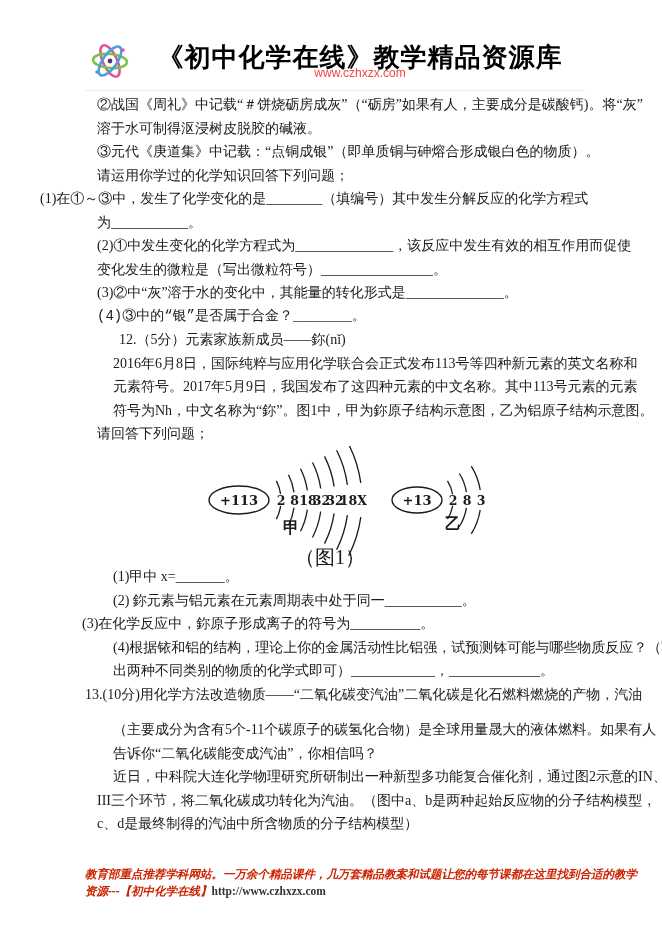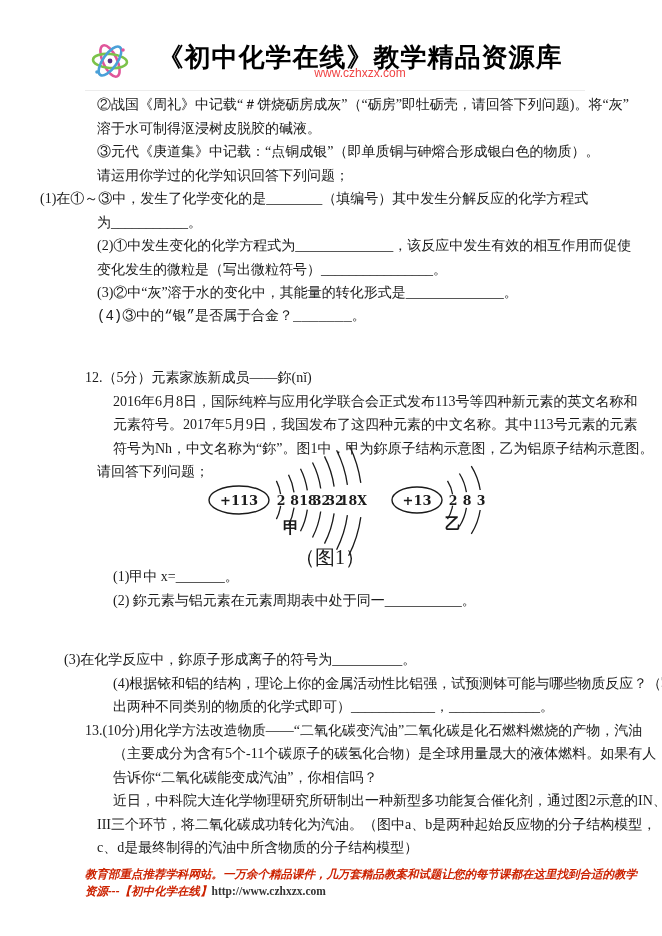--- a/index.html
+++ b/index.html
@@ -68,31 +68,31 @@
       </g>
       <circle cx="23" cy="23" r="2.4" fill="#5a2d82"></circle>
       <circle cx="36" cy="12" r="1.8" fill="#e0559a"></circle>
       <circle cx="10" cy="34" r="1.8" fill="#4aa0d8"></circle>
     </svg>
     <div class="head-title">《初中化学在线》教学精品资源库</div>
     <div class="head-url">www.czhxzx.com</div>
   </div>
 
   <div class="lines" id="lines-top">
-      <div class="tline" style="padding-left: 97px;">②战国《周礼》中记载“＃饼烧砺房成灰”（“砺房”即牡砺壳，请回答下列问题)。将“灰”</div>
+      <div class="tline" style="padding-left: 97px;">②战国《周礼》中记载“＃饼烧砺房成灰”（“砺房”如果有人，主要成分是碳酸钙)。将“灰”</div>
       <div class="tline" style="padding-left: 97px;">溶于水可制得沤浸树皮脱胶的碱液。</div>
       <div class="tline" style="padding-left: 97px;">③元代《庚道集》中记载：“点铜成银”（即单质铜与砷熔合形成银白色的物质）。</div>
       <div class="tline" style="padding-left: 97px;">请运用你学过的化学知识回答下列问题；</div>
       <div class="tline" style="padding-left: 40px;">(1)在①～③中，发生了化学变化的是________（填编号）其中发生分解反应的化学方程式</div>
       <div class="tline" style="padding-left: 97px;">为___________。</div>
       <div class="tline" style="padding-left: 97px;">(2)①中发生变化的化学方程式为______________，该反应中发生有效的相互作用而促使</div>
       <div class="tline" style="padding-left: 97px;">变化发生的微粒是（写出微粒符号）________________。</div>
       <div class="tline" style="padding-left: 97px;">(3)②中“灰”溶于水的变化中，其能量的转化形式是______________。</div>
       <div class="tline" style="padding-left: 97px; font-family: Liberation Mono, monospace;">(4)③中的“银”是否属于合金？_______。</div>
-      <div class="tline" style="padding-left: 85px; margin-top: 38px;">12.（5分）元素家族新成员——鉨(nǐ)</div>
+      <div class="tline" style="padding-left: 119px;">12.（5分）元素家族新成员——鉨(nǐ)</div>
       <div class="tline" style="padding-left: 113px;">2016年6月8日，国际纯粹与应用化学联合会正式发布113号等四种新元素的英文名称和</div>
       <div class="tline" style="padding-left: 113px;">元素符号。2017年5月9日，我国发布了这四种元素的中文名称。其中113号元素的元素</div>
       <div class="tline" style="padding-left: 113px;">符号为Nh，中文名称为“鉨”。图1中，甲为鉨原子结构示意图，乙为铝原子结构示意图。</div>
       <div class="tline" style="padding-left: 97px;">请回答下列问题；</div>
     </div>
 
   <div class="figure">
     <svg class="atom-jia" id="atom-jia" width="185" height="112" viewBox="0 0 185 112">
         <ellipse cx="36" cy="54" rx="30" ry="14" fill="none" stroke="#1a1a1a" stroke-width="1.4"></ellipse>
         <text x="36" y="58.5" text-anchor="middle" font-size="13" font-weight="bold" fill="#1a1a1a">+113</text>
@@ -132,25 +132,25 @@
         <text x="94" y="48.5" text-anchor="middle" font-size="12.5" font-weight="bold" fill="#1a1a1a">3</text>
       </svg>
     <div class="atom-label label-jia">甲</div>
     <div class="atom-label label-yi">乙</div>
     <div class="fig-caption">（图1）</div>
   </div>
 
   <div class="lines" id="lines-bottom">
       <div class="tline" style="padding-left: 113px;">(1)甲中 x=_______。</div>
       <div class="tline" style="padding-left: 113px;">(2) 鉨元素与铝元素在元素周期表中处于同一___________。</div>
-      <div class="tline" style="padding-left: 64px; margin-top: 36px;">(3)在化学反应中，鉨原子形成离子的符号为__________。</div>
+      <div class="tline" style="padding-left: 82px;">(3)在化学反应中，鉨原子形成离子的符号为__________。</div>
       <div class="tline" style="padding-left: 113px;">(4)根据铱和铝的结构，理论上你的金属活动性比铝强，试预测钵可能与哪些物质反应？（写</div>
       <div class="tline" style="padding-left: 113px;">出两种不同类别的物质的化学式即可）____________，_____________。</div>
       <div class="tline" style="padding-left: 85px;">13.(10分)用化学方法改造物质——“二氧化碳变汽油”二氧化碳是化石燃料燃烧的产物，汽油</div>
-      <div class="tline" style="padding-left: 113px;">（主要成分为含有5个-11个碳原子的碳氢化合物）是全球用量晟大的液体燃料。如果有人</div>
+      <div class="tline" style="padding-left: 113px; margin-top: 12px;">（主要成分为含有5个-11个碳原子的碳氢化合物）是全球用量晟大的液体燃料。如果有人</div>
       <div class="tline" style="padding-left: 113px;">告诉你“二氧化碳能变成汽油”，你相信吗？</div>
       <div class="tline" style="padding-left: 113px;">近日，中科院大连化学物理研究所研制出一种新型多功能复合催化剂，通过图2示意的IN、</div>
       <div class="tline" style="padding-left: 97px;">III三个环节，将二氧化碳成功转化为汽油。（图中a、b是两种起始反应物的分子结构模型，</div>
       <div class="tline" style="padding-left: 97px;">c、d是最终制得的汽油中所含物质的分子结构模型）</div>
     </div>
 
   <div class="footer">
     <div>教育部重点推荐学科网站。一万余个精品课件，几万套精品教案和试题让您的每节课都在这里找到合适的教学</div>
     <div><span>资源---【初中化学在线】</span><span class="dark">http://www.czhxzx.com</span></div>
   </div>

